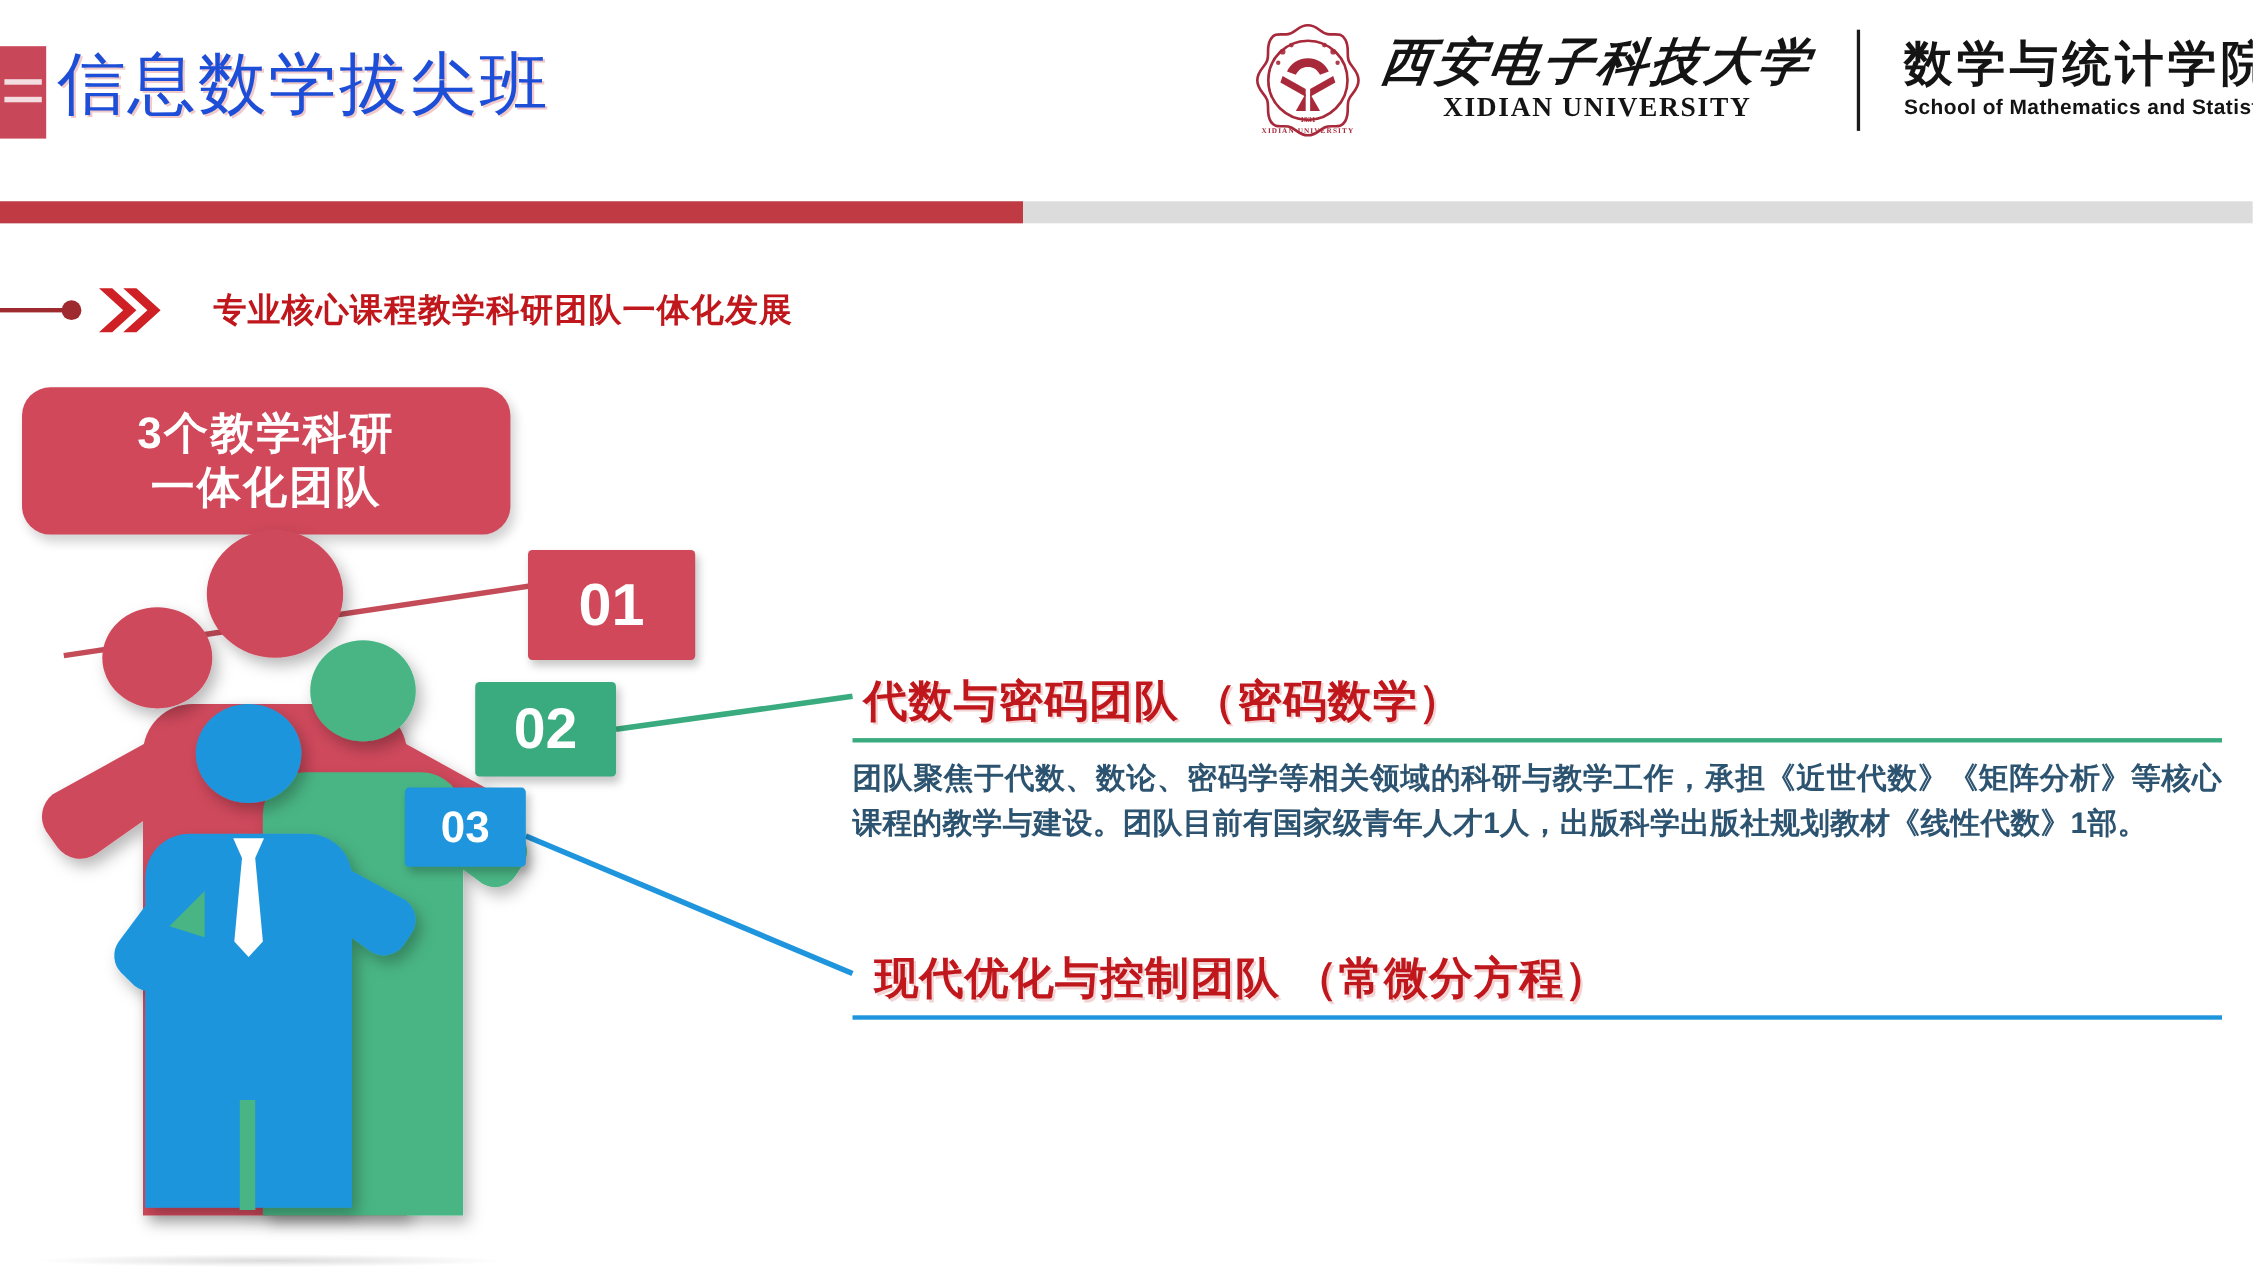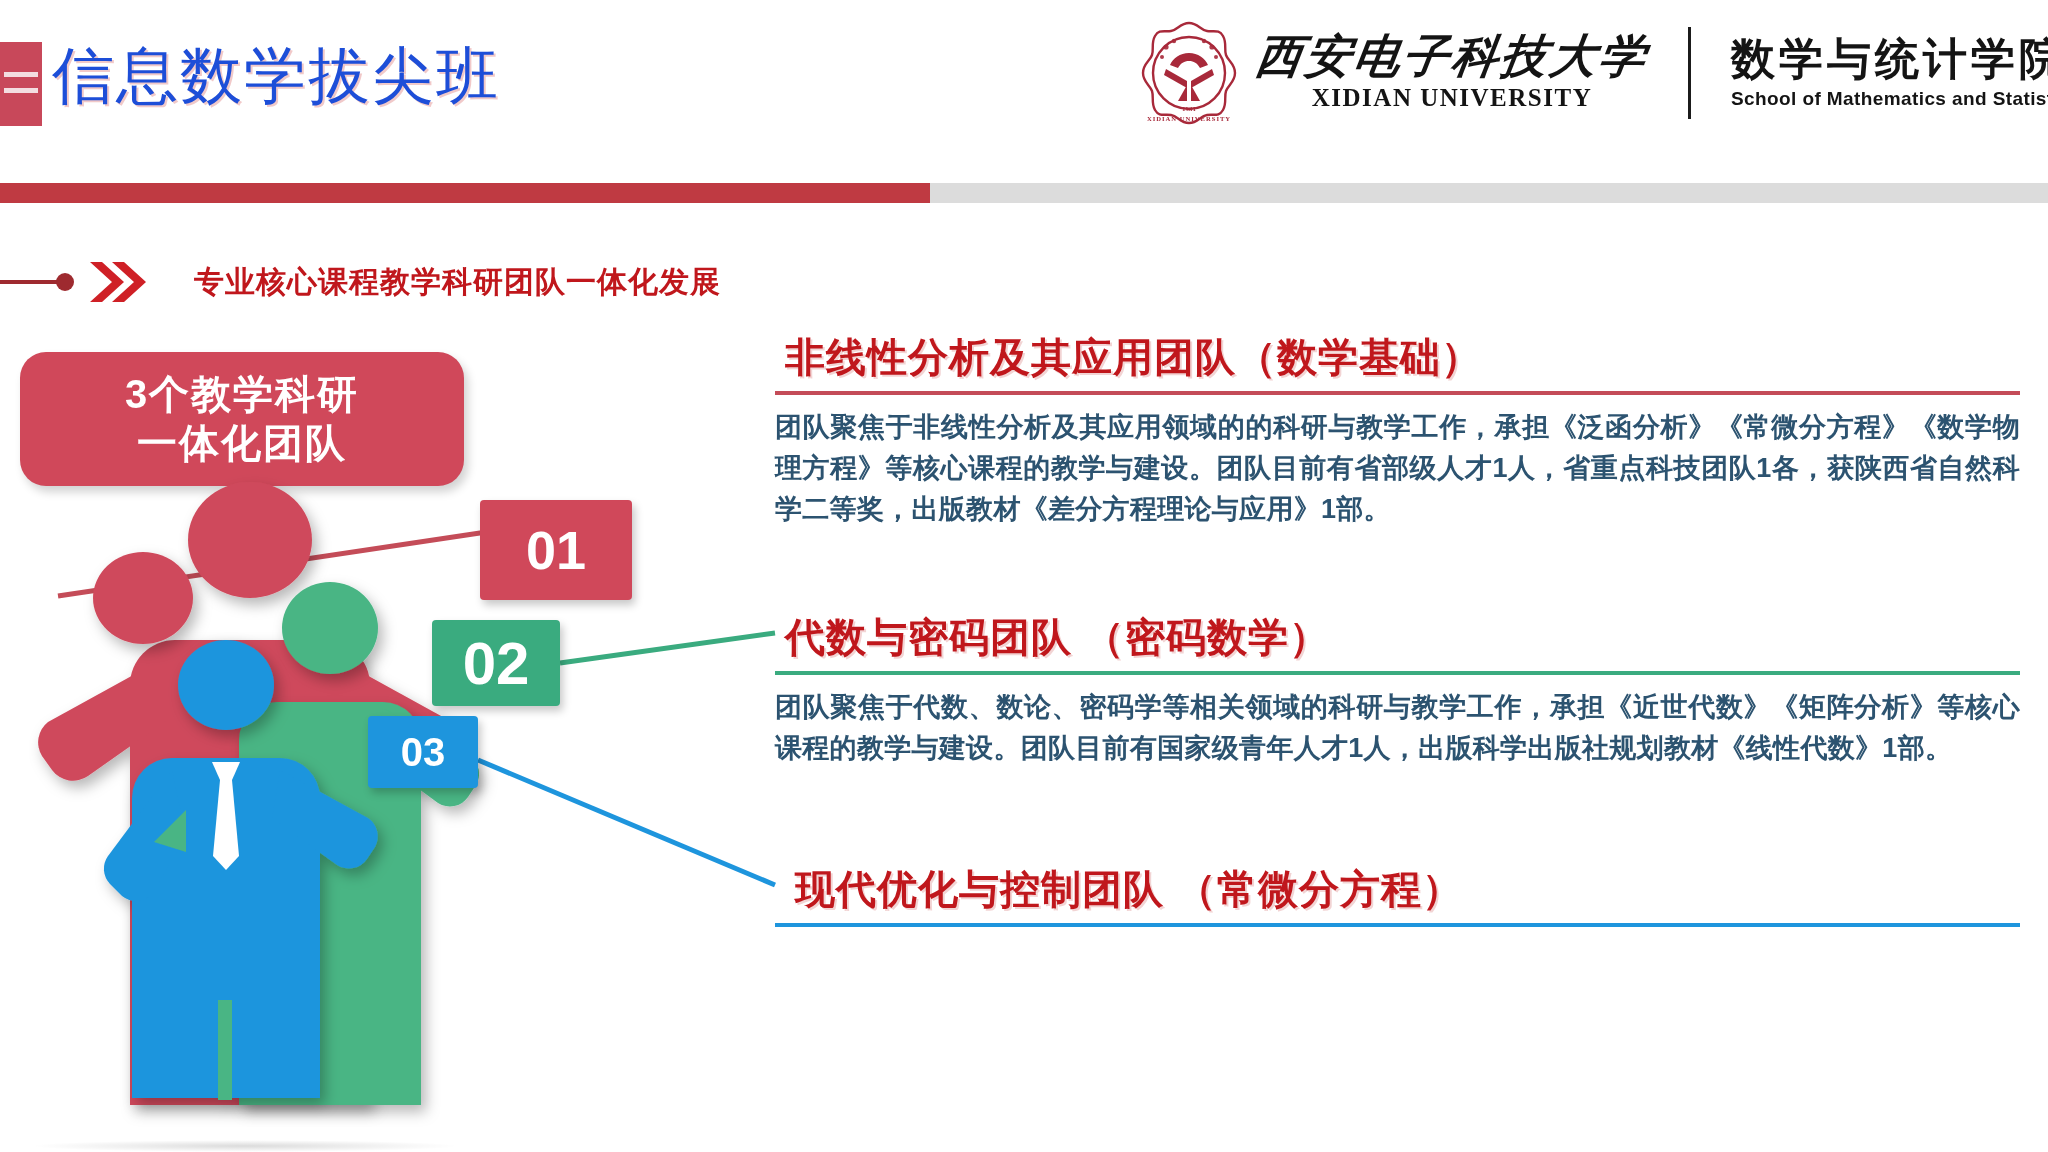--- a/index.html
+++ b/index.html
@@ -71,21 +71,21 @@
 
   .people{position:absolute;left:0;top:440px;width:500px;height:712px;}
 
   
   .badge{
     position:absolute;border-radius:4px;color:#fff;font-weight:bold;
     display:flex;align-items:center;justify-content:center;
     box-shadow:3px 5px 8px rgba(0,0,0,.22);
   }
   .badge01{left:480px;top:500px;width:152px;height:100px;background:#d0485a;font-size:54px;}
-  .badge02{left:432px;top:620px;width:128px;height:86px;background:#3aab7f;font-size:60px;}
+  .badge02{left:432px;top:620px;width:128px;height:86px;background:#3aab7f;font-size:52px;}
   .badge03{left:368px;top:716px;width:110px;height:72px;background:#1e95dd;font-size:40px;}
 
   
   .section{position:absolute;left:775px;width:1245px;}
   .sec-head{font-size:40px;font-weight:bold;color:#c0171c;letter-spacing:1px;white-space:nowrap;
             text-shadow:2px 2px 0 rgba(190,40,40,.2);}
   .sec-rule{height:4px;margin-top:6px;width:1245px;}
   .sec-body{font-size:27px;font-weight:bold;color:#2c5370;line-height:1.52;margin-top:12px;
             letter-spacing:.3px;text-align:justify;}
 
@@ -226,25 +226,20 @@
       </g>
     </svg>
   </div>
 
   <div class="bottom-shadow"></div>
 
   <div class="badge badge01">01</div>
   <div class="badge badge02">02</div>
   <div class="badge badge03">03</div>
 
-  <div class="section s1">
-    <div class="sec-head">非线性分析及其应用团队（数学基础）</div>
-    <div class="sec-rule"></div>
-    <div class="sec-body">团队聚焦于非线性分析及其应用领域的的科研与教学工作，承担《泛函分析》《常微分方程》《数学物理方程》等核心课程的教学与建设。团队目前有省部级人才1人，省重点科技团队1各，获陕西省自然科学二等奖，出版教材《差分方程理论与应用》1部。</div>
-  </div>
 
   <div class="section s2">
     <div class="sec-head">代数与密码团队 （密码数学）</div>
     <div class="sec-rule"></div>
     <div class="sec-body">团队聚焦于代数、数论、密码学等相关领域的科研与教学工作，承担《近世代数》《矩阵分析》等核心课程的教学与建设。团队目前有国家级青年人才1人，出版科学出版社规划教材《线性代数》1部。</div>
   </div>
 
   <div class="section s3">
     <div class="sec-head">现代优化与控制团队 （常微分方程）</div>
     <div class="sec-rule"></div>

